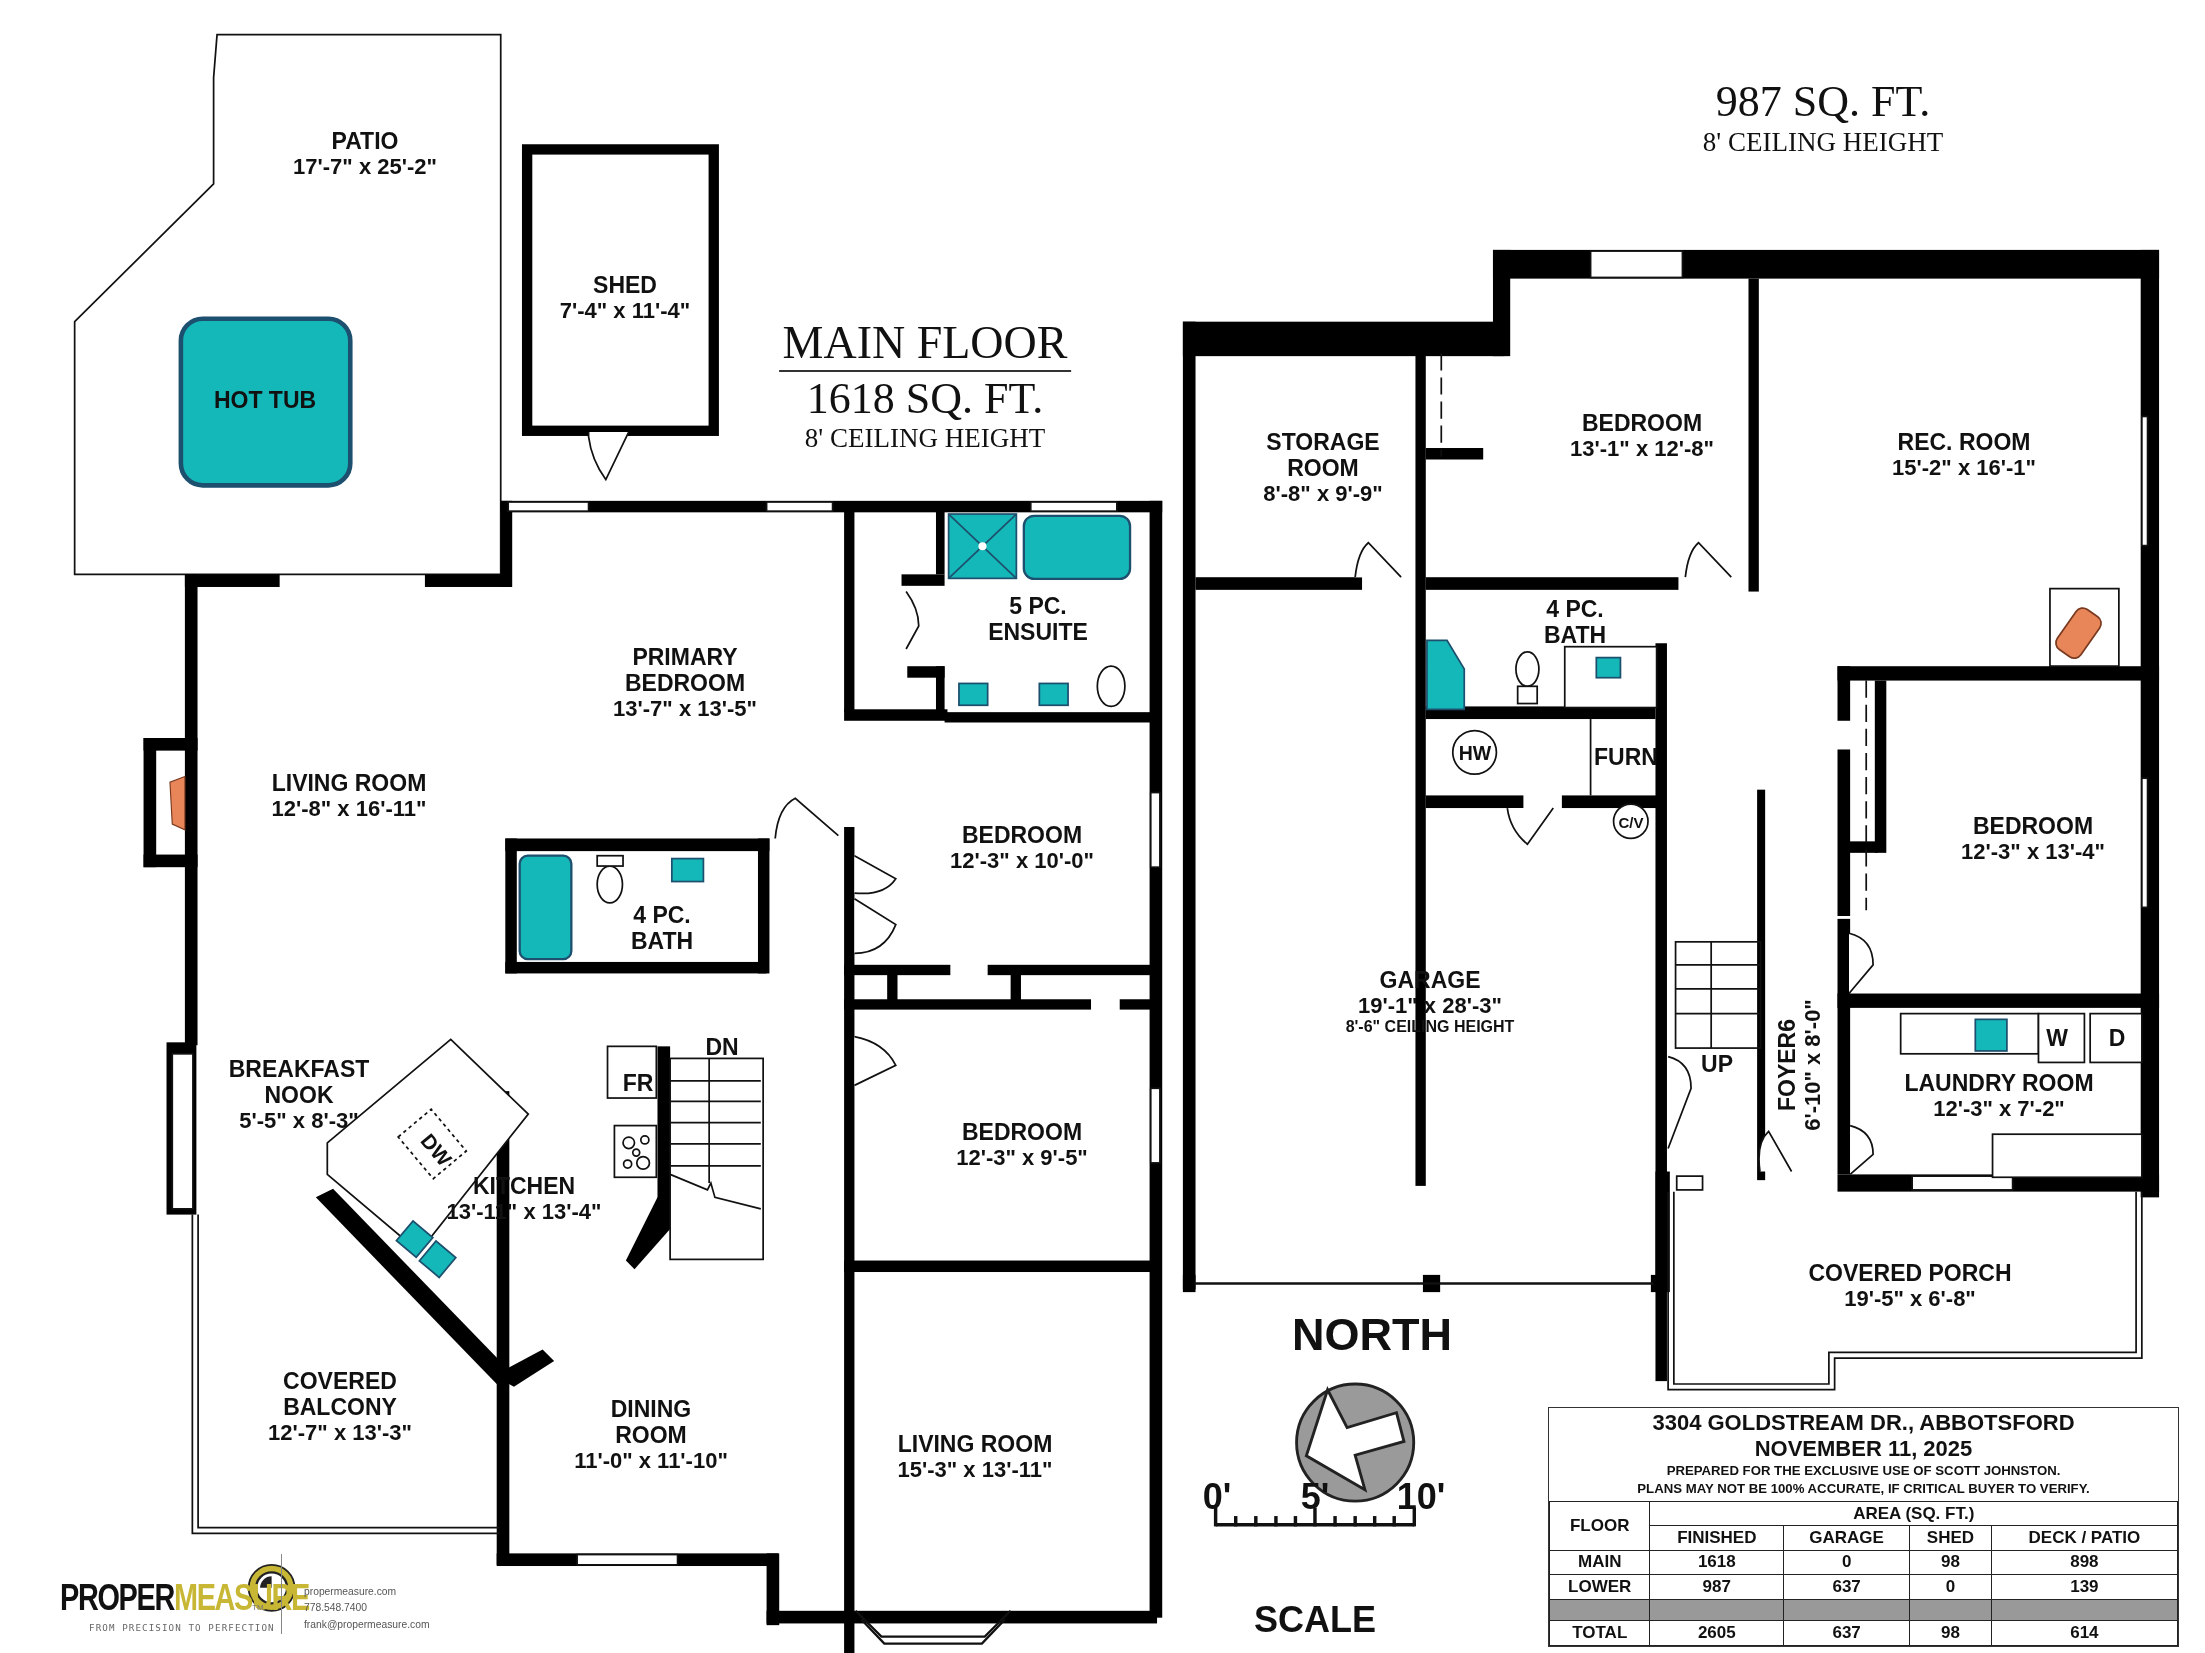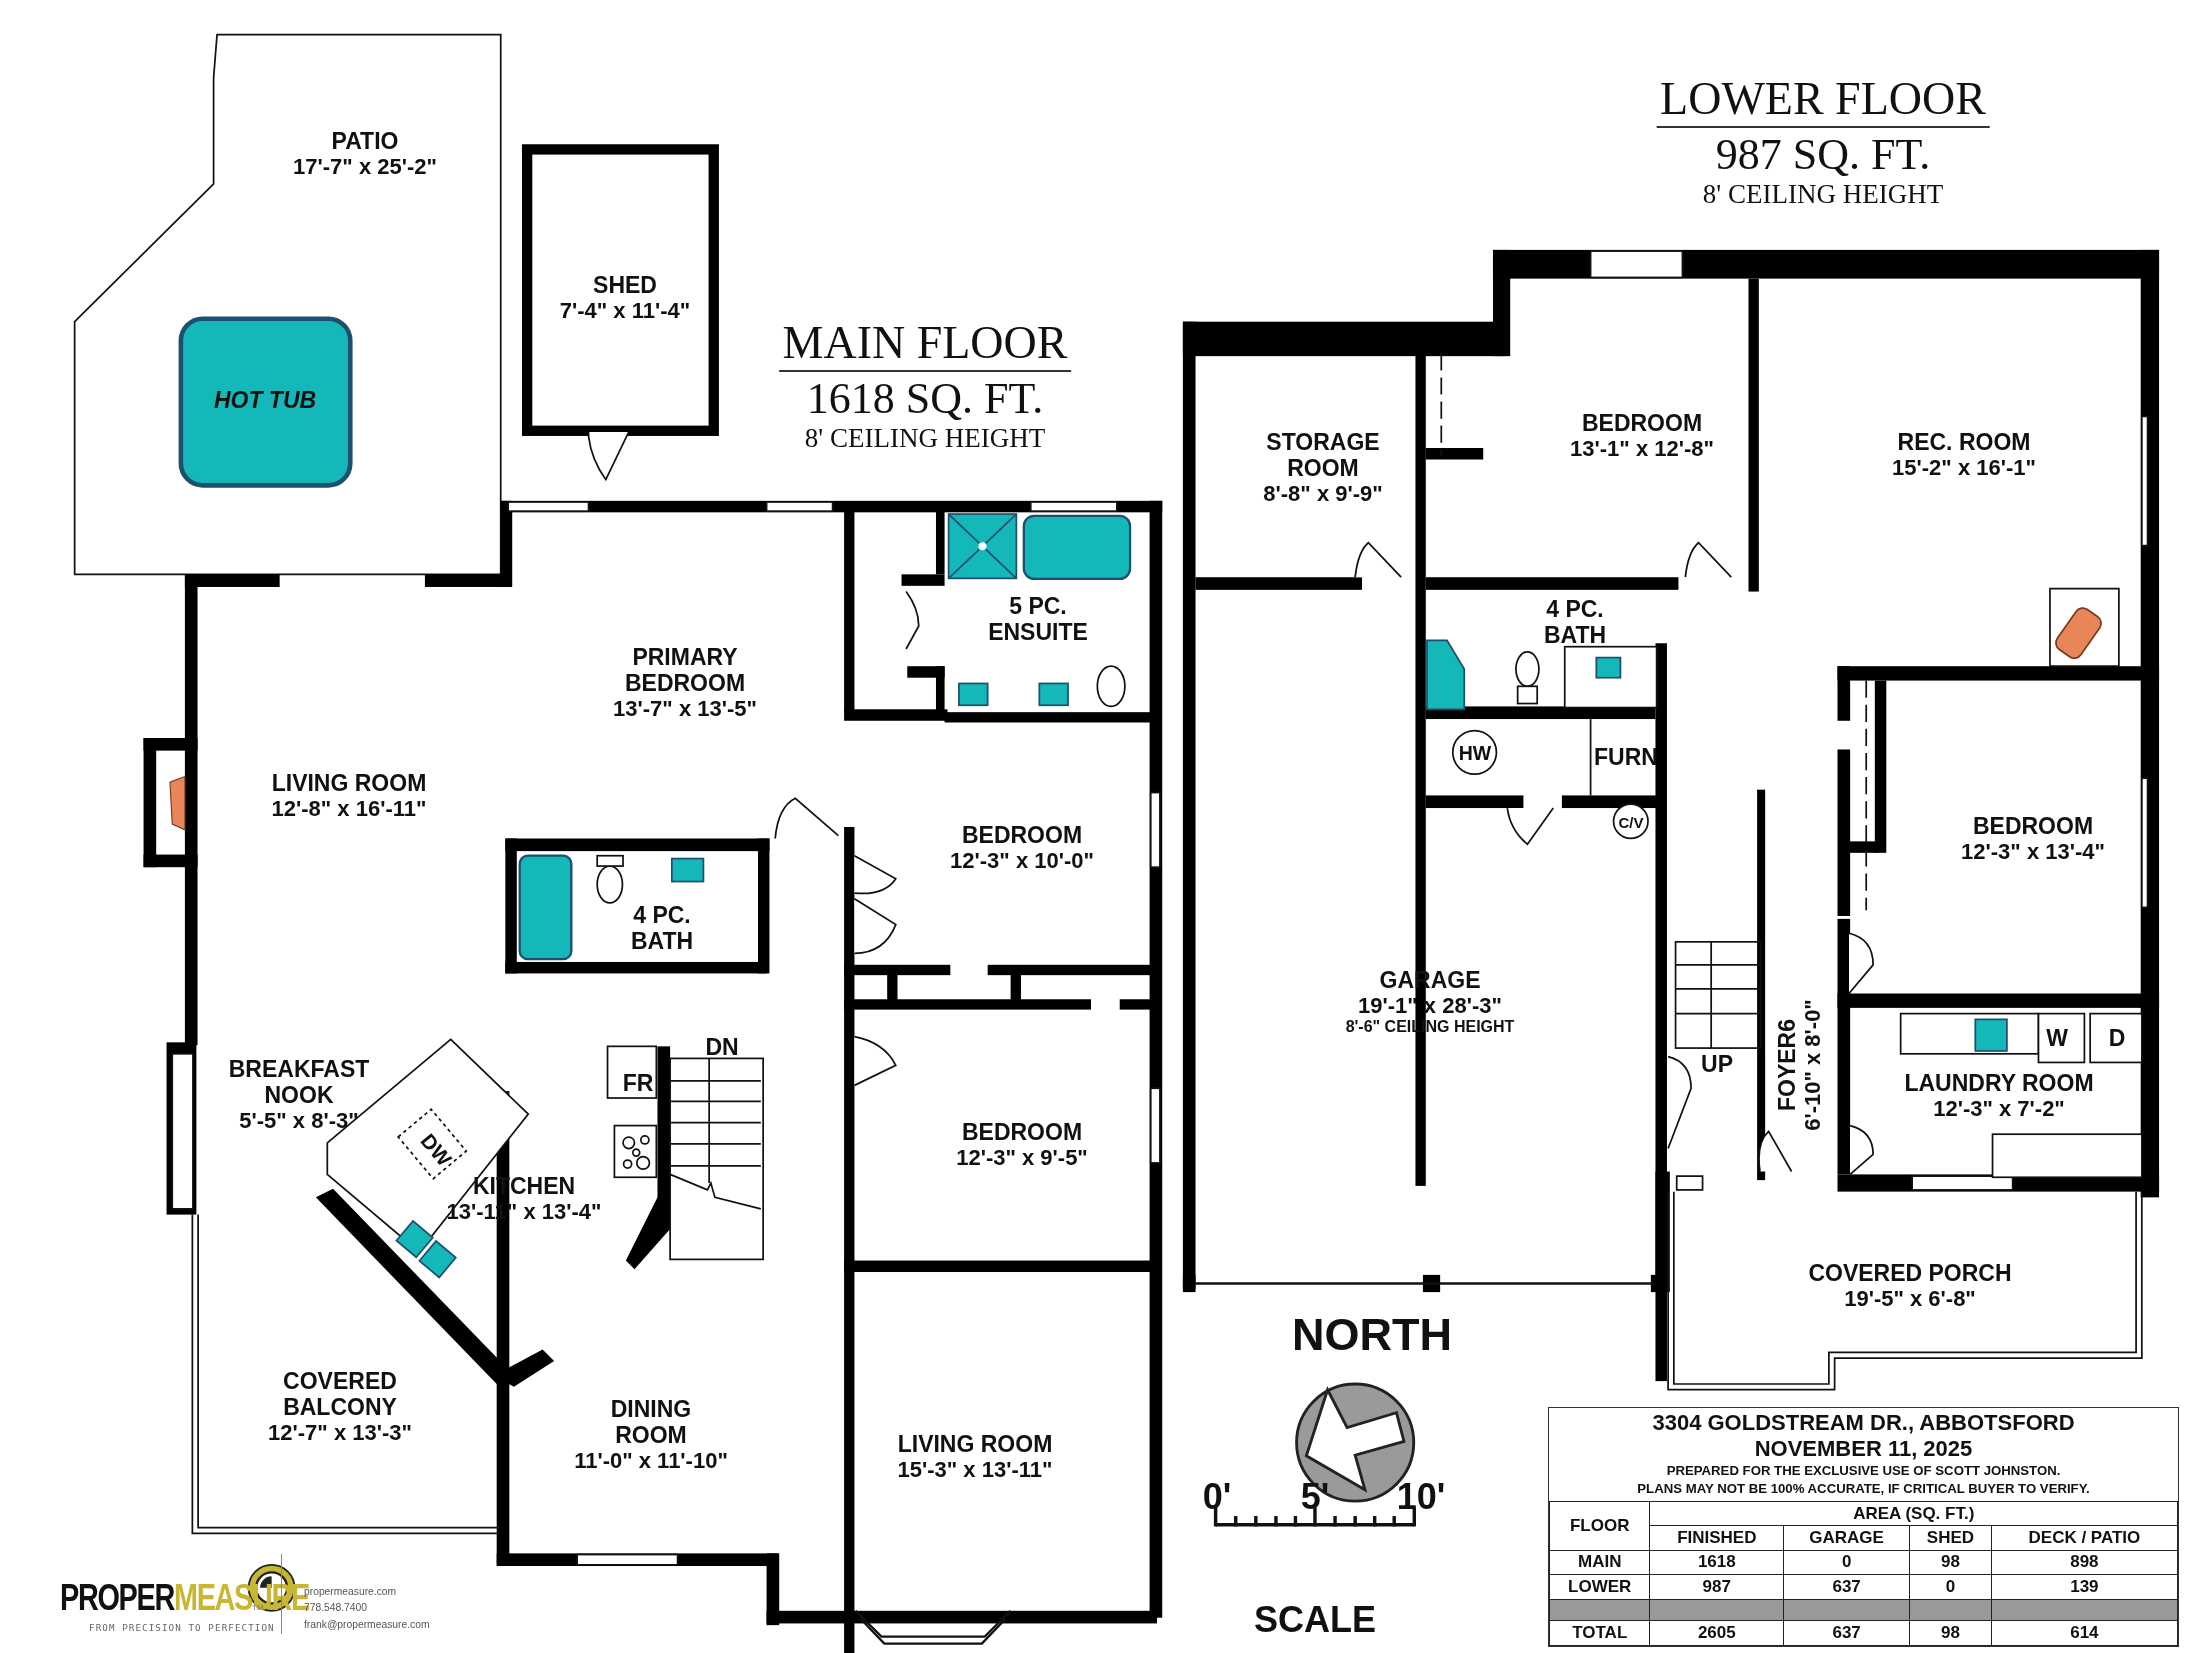--- a/index.html
+++ b/index.html
@@ -281,34 +281,33 @@
     <path d="M473,2745 A20,20 0 0,0 453,2765 L473,2765 Z" fill="#222"></path>
   </g>
 </svg>
 
 <div class="title" style="left:925px;top:319px;">
   <span class="t1">MAIN FLOOR</span>
   <span class="t2">1618 SQ. FT.</span>
   <span class="t3">8' CEILING HEIGHT</span>
 </div>
 <div class="title" style="left:1823px;top:75px;">
-  <span class="t1">LOWER FLOOR</span>
   <span class="t2">987 SQ. FT.</span>
   <span class="t3">8' CEILING HEIGHT</span>
 </div>
 
 <div class="lbl" style="left:365px;top:129px;">
   <span class="name">PATIO</span>
   <span class="dim">17'-7" x 25'-2"</span>
 </div>
 <div class="lbl" style="left:625px;top:273px;">
   <span class="name">SHED</span>
   <span class="dim">7'-4" x 11'-4"</span>
 </div>
-<div class="lbl" style="left:265px;top:388px;font-style:italic;">
+<div class="lbl" style="left:265px;top:388px;">
   <span class="name">HOT TUB</span>
 </div>
 <div class="lbl" style="left:349px;top:771px;">
   <span class="name">LIVING ROOM</span>
   <span class="dim">12'-8" x 16'-11"</span>
 </div>
 <div class="lbl" style="left:685px;top:645px;">
   <span class="name">PRIMARY</span>
   <span class="name">BEDROOM</span>
   <span class="dim">13'-7" x 13'-5"</span>

